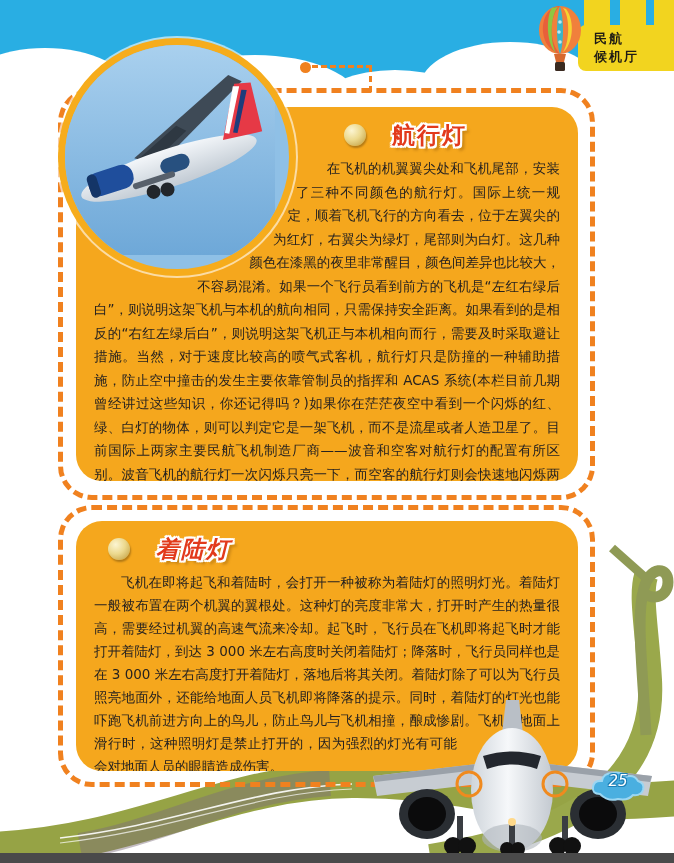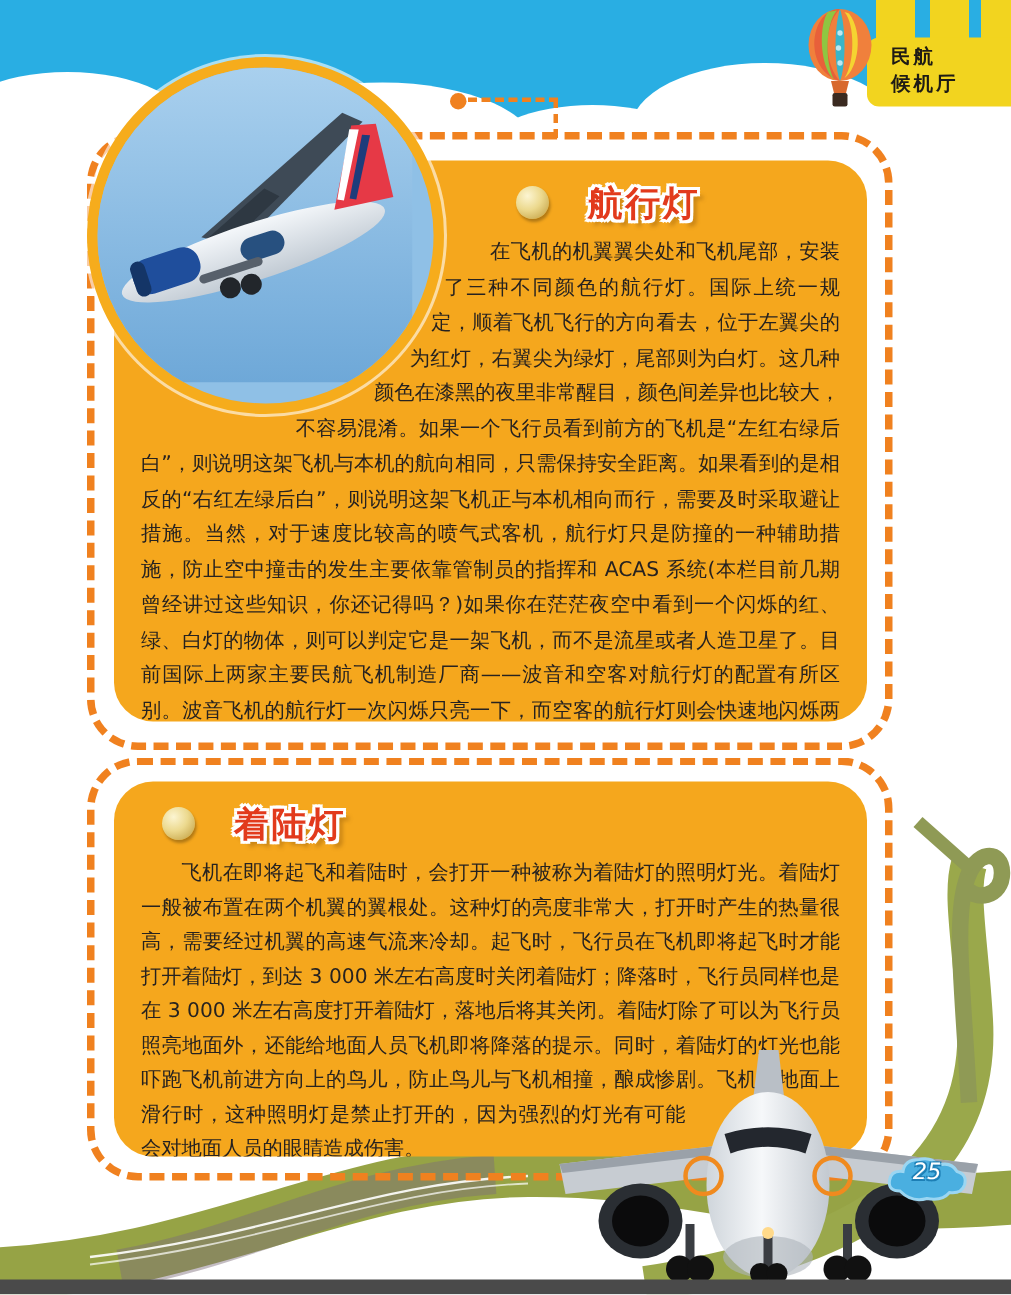--- a/index.html
+++ b/index.html
@@ -22,21 +22,21 @@
   .dash-frame{position:absolute;border:5px dashed #f0811f;border-radius:34px;z-index:2;}
   .frame1{left:58px;top:88px;width:527px;height:402px;}
   .frame2{left:58px;top:505px;width:527px;height:272px;}
   .ybox{position:absolute;background:#f5a71d;border-radius:26px;z-index:2;box-sizing:border-box;
         padding:10px 18px 0 18px;overflow:hidden;}
   .box1{left:76px;top:107px;width:502px;height:374px;}
   .box2{left:76px;top:521px;width:502px;height:250px;}
 
   .sec-head{display:flex;align-items:center;gap:26px;height:36px;margin-bottom:4px;}
   .head1{margin-left:250px;}
-  .head2{margin-left:14px;}
+  .head2{margin-left:14px;font-style:italic;}
   .pearl{width:22px;height:22px;border-radius:50%;flex:0 0 22px;
          background:radial-gradient(circle at 35% 30%, #fcf5d2 0%, #ecd98e 45%, #c9a94f 85%, #a2822f 100%);
          box-shadow:1px 2px 2px rgba(0,0,0,.28);}
   .sec-title{font-size:23px;font-weight:bold;color:#e23a1c;letter-spacing:2px;
       text-shadow:-2px -2px 0 #fff,2px -2px 0 #fff,-2px 2px 0 #fff,2px 2px 0 #fff,
                   0 -2px 0 #fff,0 2px 0 #fff,-2px 0 0 #fff,2px 0 0 #fff,4px 4px 3px rgba(90,45,0,.35);}
 
   .body-text{font-size:13.5px;line-height:23.5px;color:#262220;text-align:justify;margin:0;}
   .body-text.indent{text-indent:2em;}
   .box2 .body-text{line-height:23px;}

